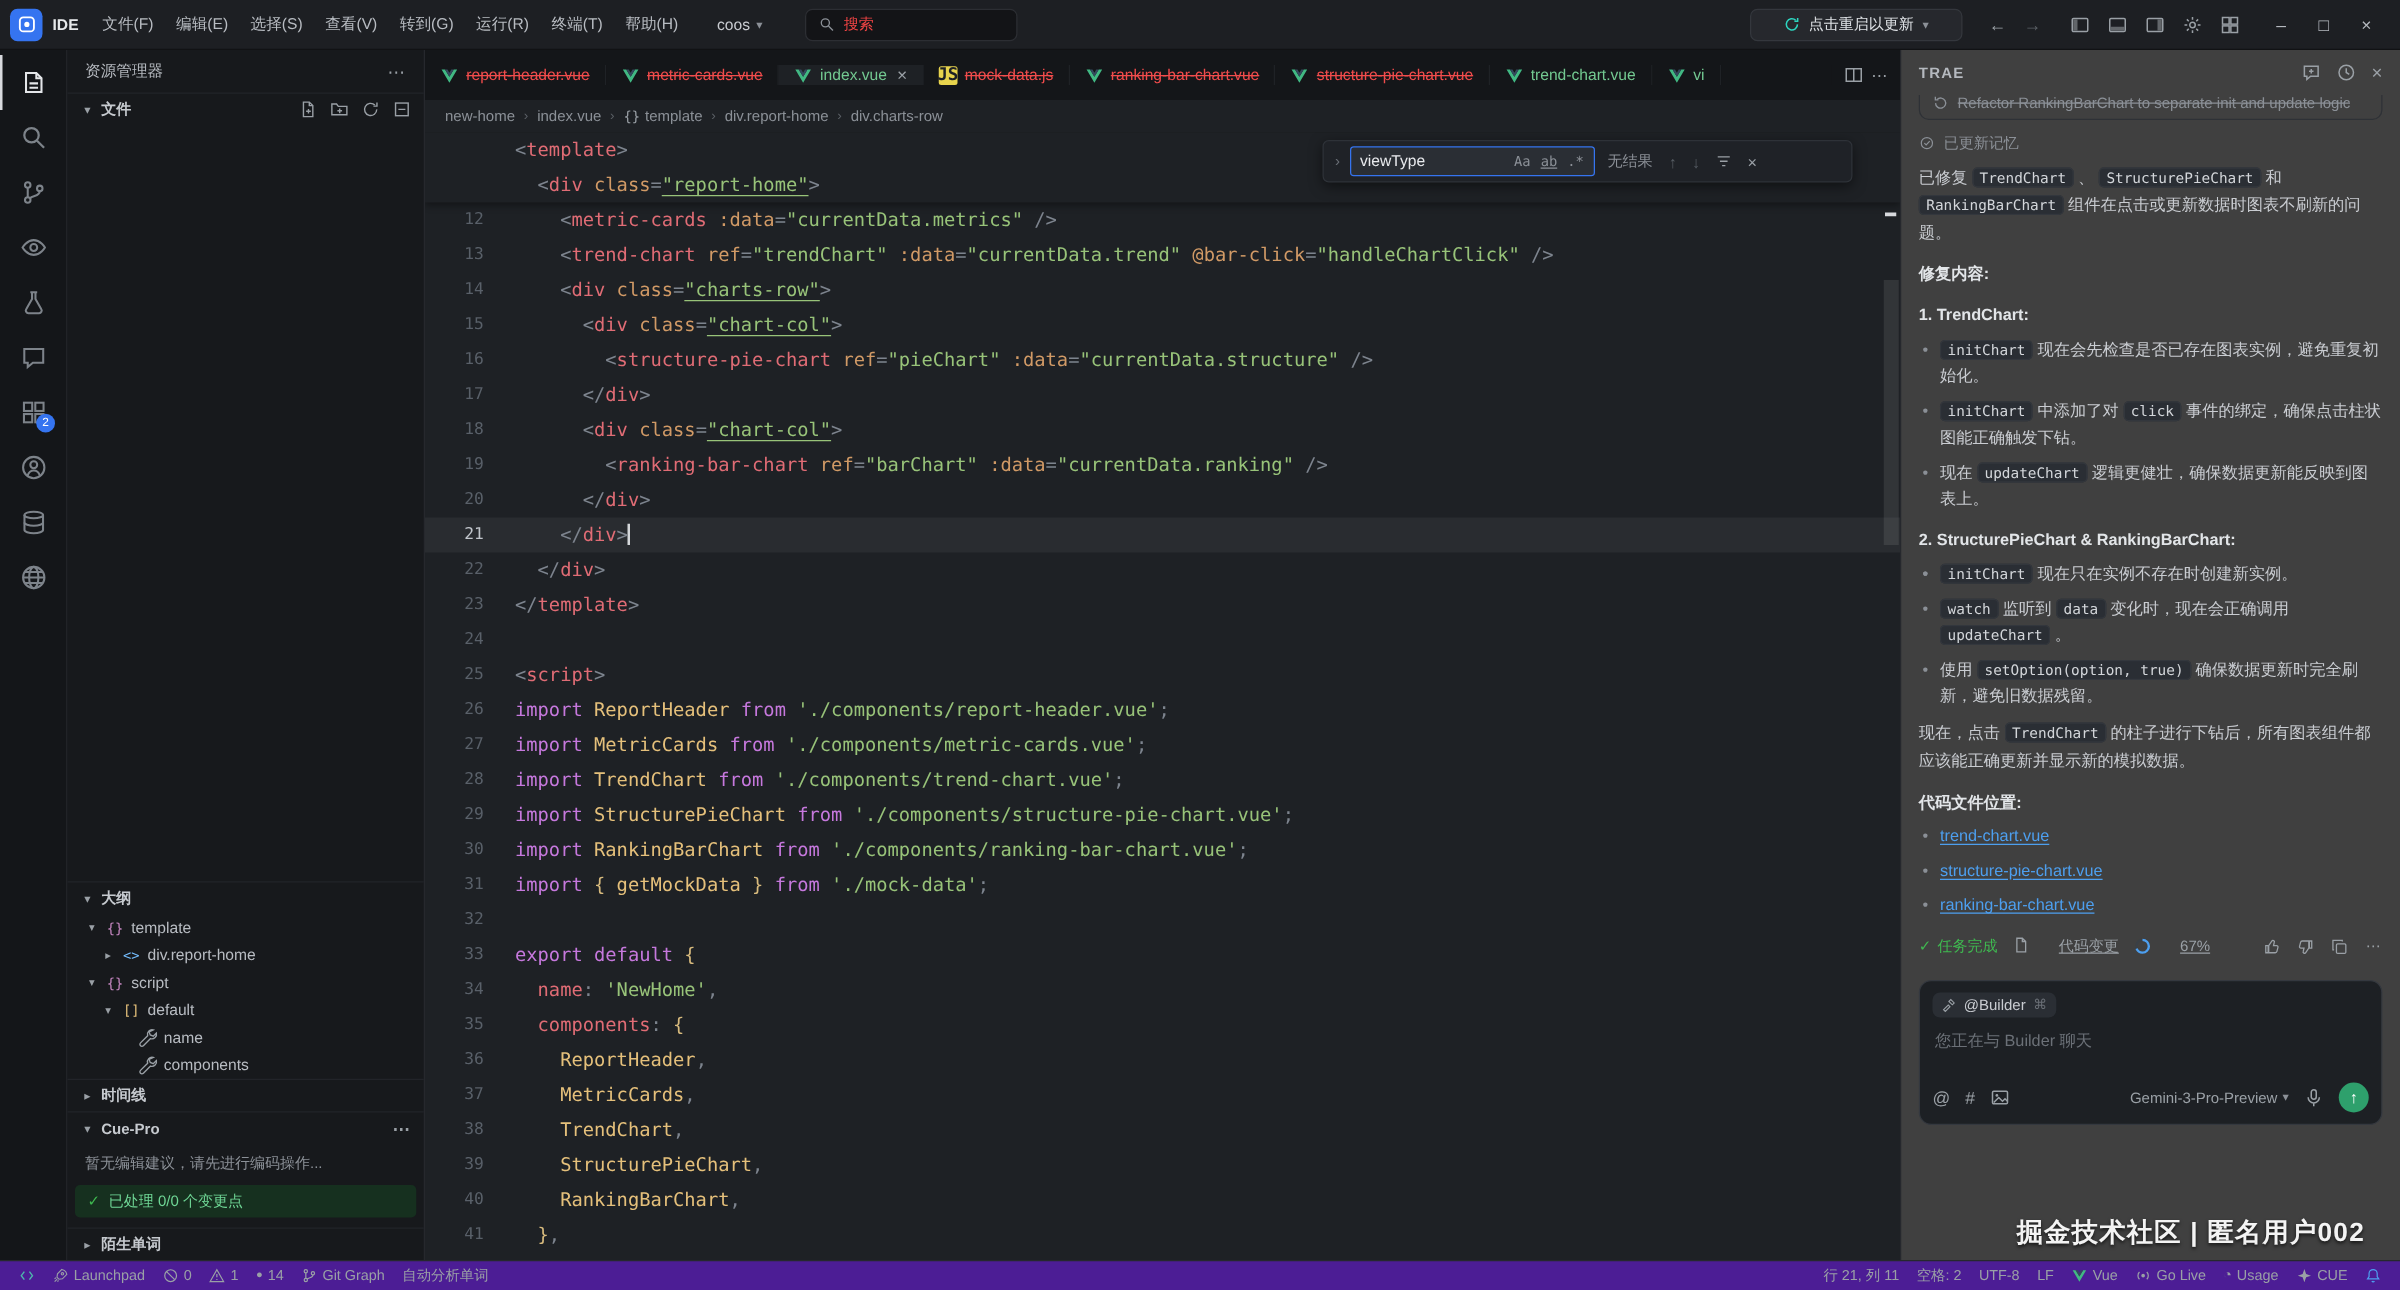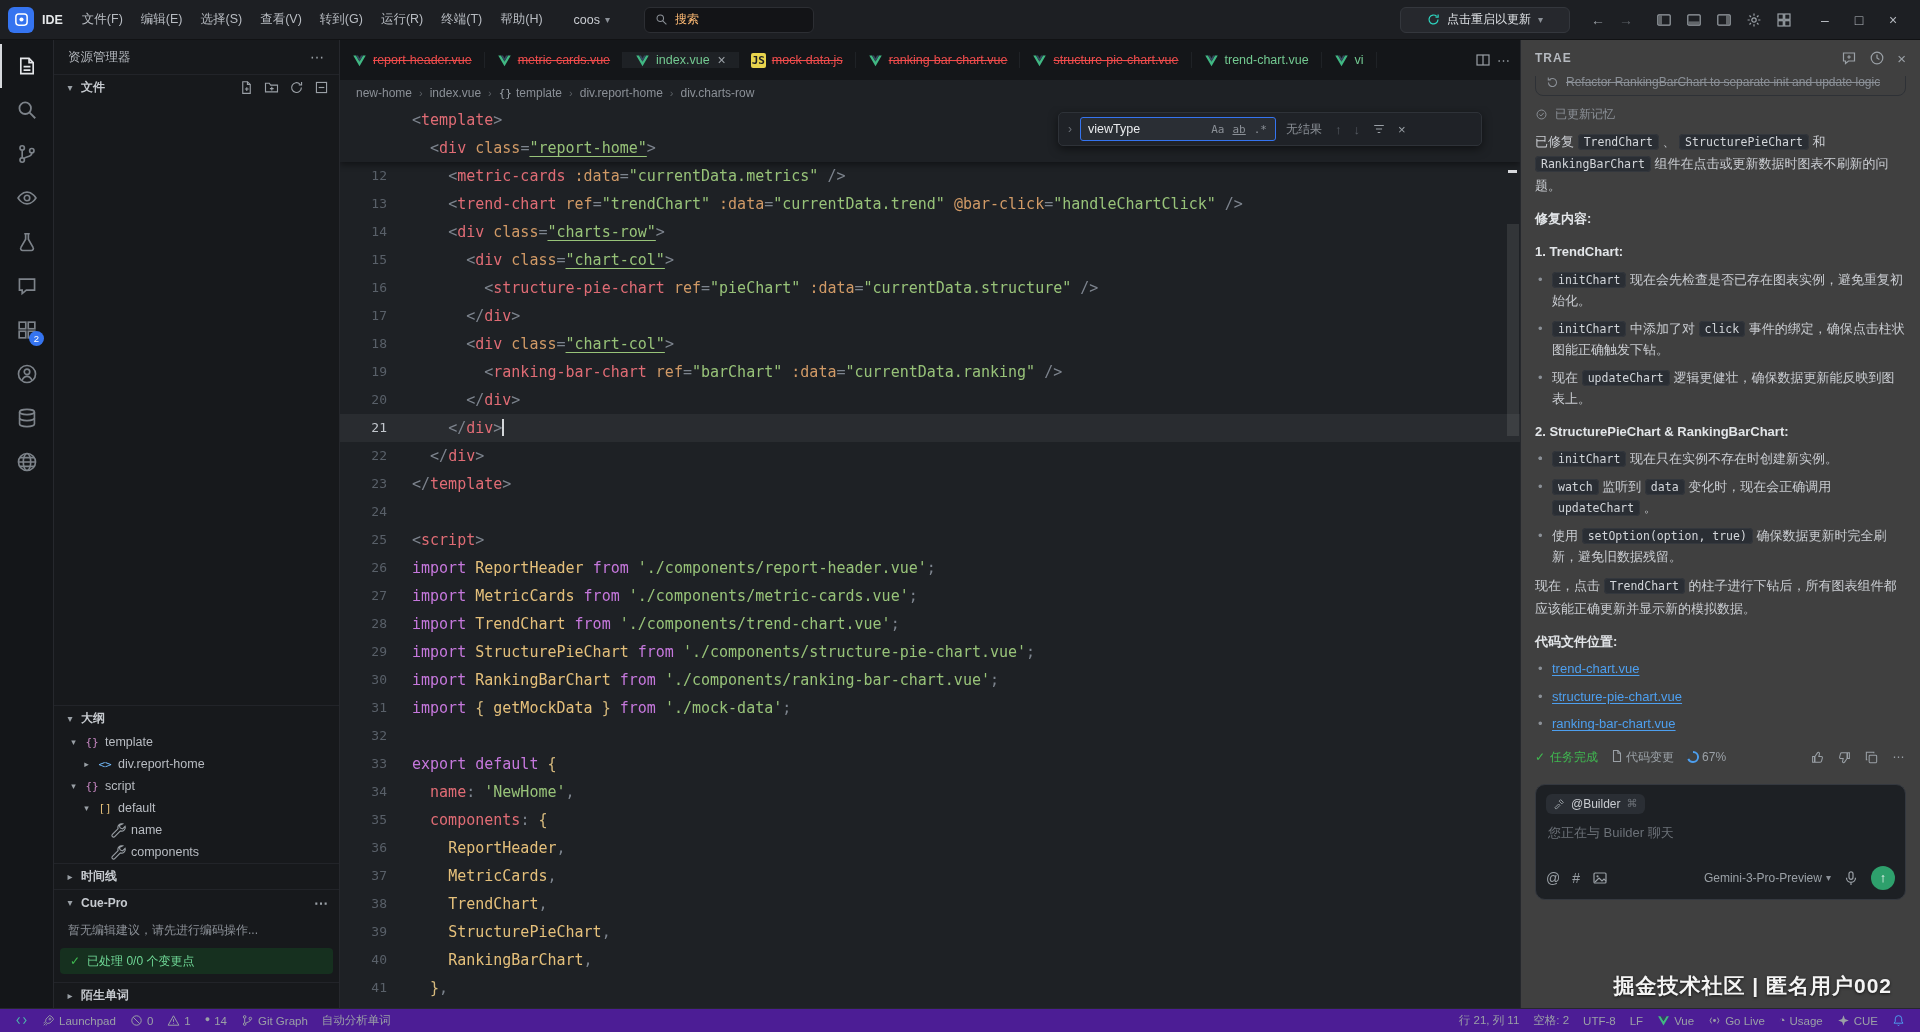--- a/index.html
+++ b/index.html
@@ -19,21 +19,21 @@
   .logo { width:26px; height:26px; border-radius:6px; background:#3574f0;
     display:flex; align-items:center; justify-content:center; margin-right:8px; }
   .logo .icon { width:15px; height:15px; color:#fff; }
   .logo-label { color:#e6e8ea; font-size:12.5px; margin-right:10px; font-weight:bold; }
   .menus { display:flex; }
   .menu-item { padding:4px 9px; color:#b8bcc2; font-size:12.5px; border-radius:5px; cursor:default; }
   .workspace { display:flex; align-items:center; gap:5px; margin-left:14px; color:#c9ccd1; font-size:12.5px;
     padding:3px 8px; border-radius:5px; }
   .chev { color:#8b9097; font-size:10px; }
   .tb-search { margin-left:26px; width:170px; height:26px; background:#131417; border:1px solid #2c2e33;
-    border-radius:6px; display:flex; align-items:center; gap:7px; padding:0 10px; color:#fdba74; font-size:12px; }
+    border-radius:6px; display:flex; align-items:center; gap:7px; padding:0 10px; color:#ef4444; font-size:12px; }
   .tb-search .icon { width:13px; height:13px; color:#8b9097; }
   .tb-spacer { flex:1; }
   .update-pill { display:flex; align-items:center; gap:7px; height:26px; padding:0 26px; border-radius:6px;
     background:#26282d; border:1px solid #34373d; color:#dfe2e6; font-size:12px; margin-right:14px; }
   .update-pill .icon { width:13px; height:13px; color:#2dd4bf; }
   .tb-ico { color:#9aa0a6; padding:0 7px; font-size:14px; cursor:default; }
   .tb-ico.dim { color:#5b6066; }
   .tb-icons { display:flex; align-items:center; gap:2px; margin:0 10px; }
   .tb-icons .icon { width:16px; height:16px; color:#9aa0a6; margin:0 6px; }
   .win-controls { display:flex; align-items:center; }
@@ -73,21 +73,21 @@
   .editor { flex:1; min-width:0; display:flex; flex-direction:column; background:#1e2125; }
   .tabbar { height:40px; background:#141619; display:flex; align-items:center; }
   .tabs { display:flex; min-width:0; overflow:hidden; }
   .tab { display:flex; align-items:center; gap:6px; padding:0 12px; border-right:1px solid #1f2226;
     font-size:12.5px; color:#8b9097; white-space:nowrap; background:#141619; }
   .tab .icon { width:15px; height:15px; }
   .tab.del .tab-label { color:#f14c4c; text-decoration:line-through; }
   .tab.add .tab-label { color:#73c991; }
   .tab.active { background:#1e2125; }
   .tab-close { color:#9aa0a6; font-size:14px; margin-left:2px; }
-  .jsbadge { width:15px; height:15px; background:#e8d44d; color:#1e2125; font-weight:bold; font-size:11px;
+  .jsbadge { width:15px; height:15px; background:#e8d44d; color:#1e2125; font-weight:bold; font-size:14px;
     display:flex; align-items:center; justify-content:center; border-radius:2px; font-family:"DejaVu Sans Mono",monospace; }
   .tab-actions { margin-left:auto; display:flex; align-items:center; gap:6px; padding:0 10px; background:#141619; }
   .tab-actions .icon { width:16px; height:16px; color:#9aa0a6; }
   .tab-actions .txt { color:#9aa0a6; }
 
   .breadcrumb { height:26px; display:flex; align-items:center; gap:7px; padding:0 16px; color:#8b9097; font-size:12px; background:#1e2125; }
   .bc-sep { color:#5b6066; font-size:11px; }
   .bc-glyph { font-family:"DejaVu Sans Mono",monospace; font-size:11px; color:#9aa0a6; margin-right:4px; }
 
   
@@ -140,21 +140,21 @@
   .mem-note .icon { width:13px; height:13px; }
   .tp { margin:8px 0; line-height:1.7; font-size:13px; color:#c9ccd1; }
   .th { margin:12px 0 4px; line-height:1.6; font-size:13px; color:#e2e5e8; font-weight:bold; }
   .tli { position:relative; padding-left:17px; margin:6px 0; line-height:1.65; font-size:13px; color:#c9ccd1; }
   .tli .bullet { position:absolute; left:3px; color:#8b9097; }
   .chip { background:#2a2e34; border:1px solid #33373d; border-radius:4px; padding:0 5px;
     font-family:"DejaVu Sans Mono",monospace; font-size:11.5px; color:#d3d6da; }
   .flink { color:#4d9fef; text-decoration:underline; text-underline-offset:2px; }
   .trae-actions { display:flex; align-items:center; gap:12px; margin:14px 0 10px; font-size:12px; color:#9aa0a6; }
   .ta-done { color:#3fb950; display:flex; align-items:center; gap:5px; }
-  .ta-item { display:flex; align-items:flex-start; gap:2px; }
+  .ta-item { display:flex; align-items:flex-start; gap:23px;text-decoration:underline; }
   .ta-item .icon { width:14px; height:14px; }
   .ta-spacer { flex:1; }
   .ta-btn { width:15px; height:15px; color:#9aa0a6; }
   .flip { transform:rotate(180deg); }
 
   .chat-input { margin:8px 14px 0; border:1px solid #34383f; border-radius:10px; background:#1d2024; padding:9px 10px; }
   .ci-chip { display:inline-flex; align-items:center; gap:6px; background:#2a2e34; border-radius:6px;
     padding:3px 7px; font-size:12px; color:#c9ccd1; }
   .ci-chip .icon { width:12px; height:12px; color:#9aa0a6; }
   .ci-key { color:#6a6f76; font-size:11px; }

